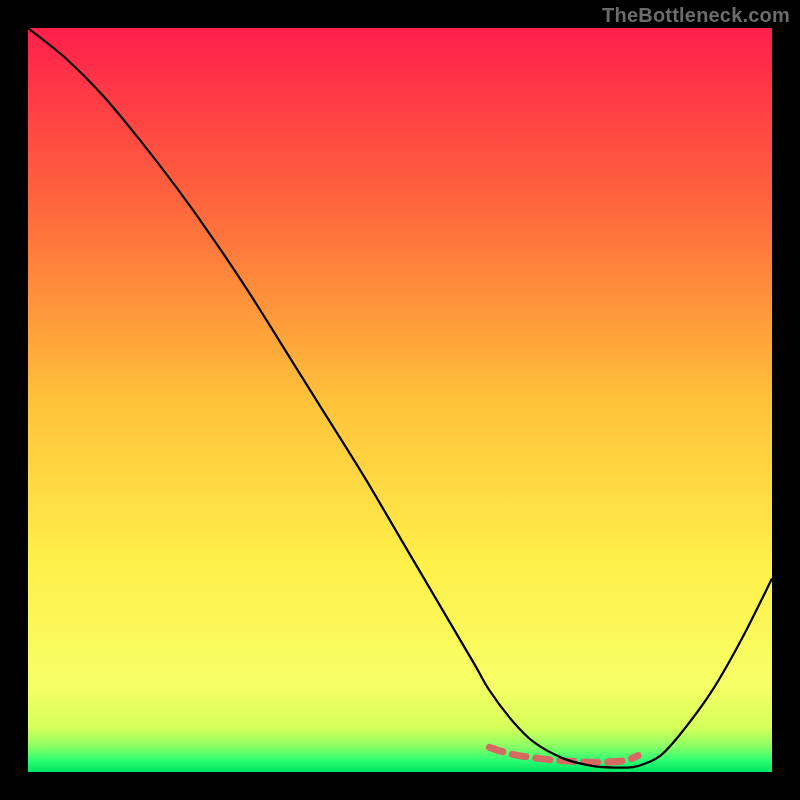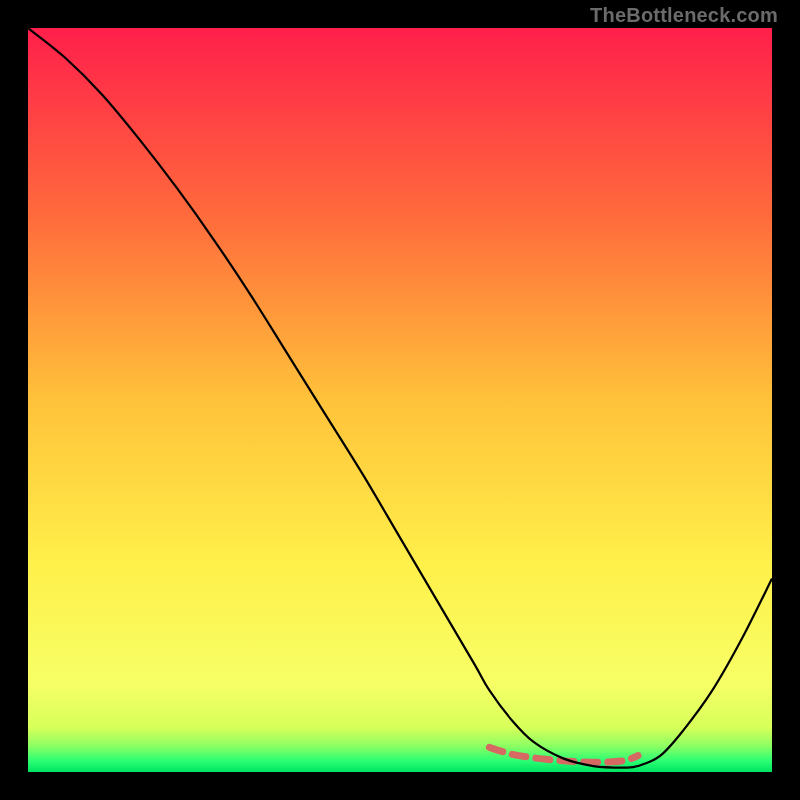--- a/index.html
+++ b/index.html
@@ -12,21 +12,21 @@
   }
   .stage {
     position: relative;
     width: 800px;
     height: 800px;
     background: #000;
   }
   .watermark {
     position: absolute;
     top: 4px;
-    right: 22px;
+    right: 10px;
     color: #6b6b6b;
     font-size: 20px;
     font-weight: 600;
     letter-spacing: 0.2px;
     z-index: 5;
     user-select: none;
   }
   .plot {
     position: absolute;
     left: 28px;

